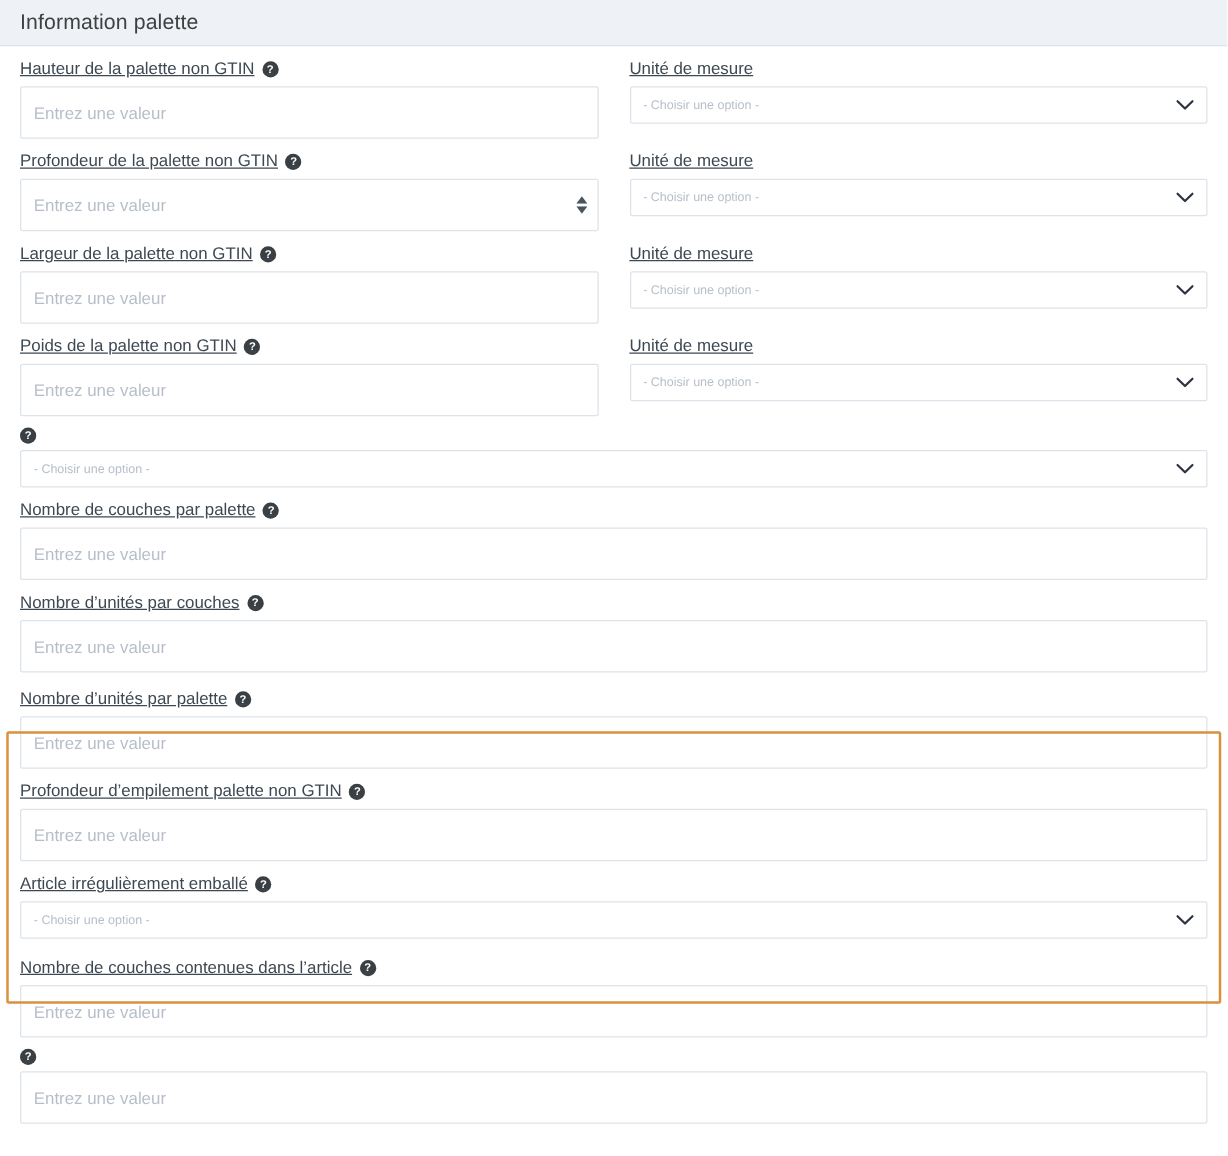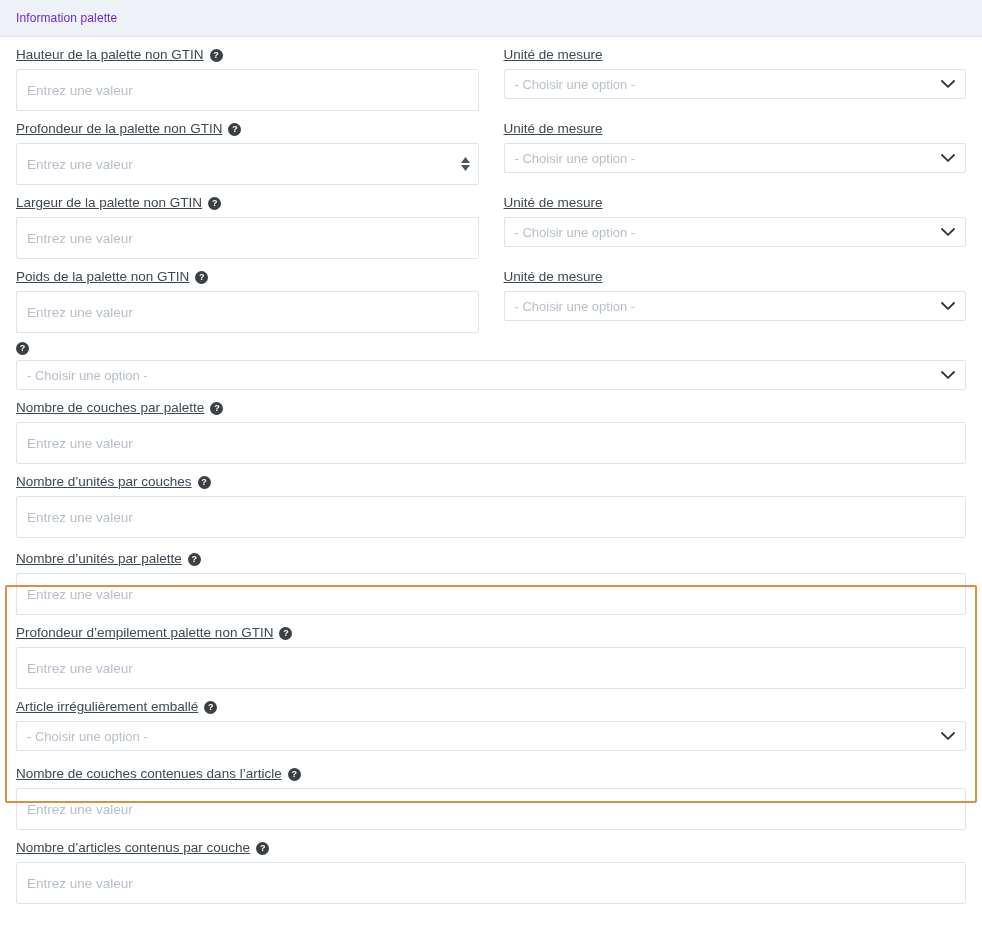--- a/index.html
+++ b/index.html
@@ -20,22 +20,22 @@
   
   .panel-header {
     height: 37px;
     background: #eef2f7;
     border-bottom: 1px solid #dde4ec;
     display: flex;
     align-items: center;
     padding: 0 16px;
   }
   .panel-header-title {
-    font-size: 12px;
-    color: #6d28d9;
+    font-size: 17px;
+    color: #404040;
     letter-spacing: .1px;
   }
 
   
   .form-body {
     padding: 9px 16px 0 16px;
     position: relative;
   }
 
   .row {
@@ -103,21 +103,21 @@
   }
   .text-input::placeholder { color: #b6bfc9; opacity: 1; }
   .text-input.has-spinner { padding-right: 26px; }
 
   .select-box {
     width: 100%;
     height: 30px;
     border: 1px solid #dde3ea;
     border-radius: 2px;
     background: #ffffff;
-    font-size: 13px;
+    font-size: 10px;
     color: #b6bfc9;
     padding: 0 32px 0 10px;
     display: flex;
     align-items: center;
     cursor: pointer;
     user-select: none;
   }
   .chevron {
     position: absolute;
     right: 11px;
@@ -360,21 +360,20 @@
       <span>Nombre de couches contenues dans l’article</span>
       <span class="help-icon">?</span>
     </div>
     <div class="control">
       <input class="text-input" type="text" value="" placeholder="Entrez une valeur" style="">
     </div>
   </div>
 
   <div class="field col-full">
     <div class="field-label">
-      <span>Nombre d’articles contenus par couche</span>
       <span class="help-icon">?</span>
     </div>
     <div class="control">
       <input class="text-input" type="text" value="" placeholder="Entrez une valeur" style="">
     </div>
   </div>
 
 </div>
 
 </body></html>

